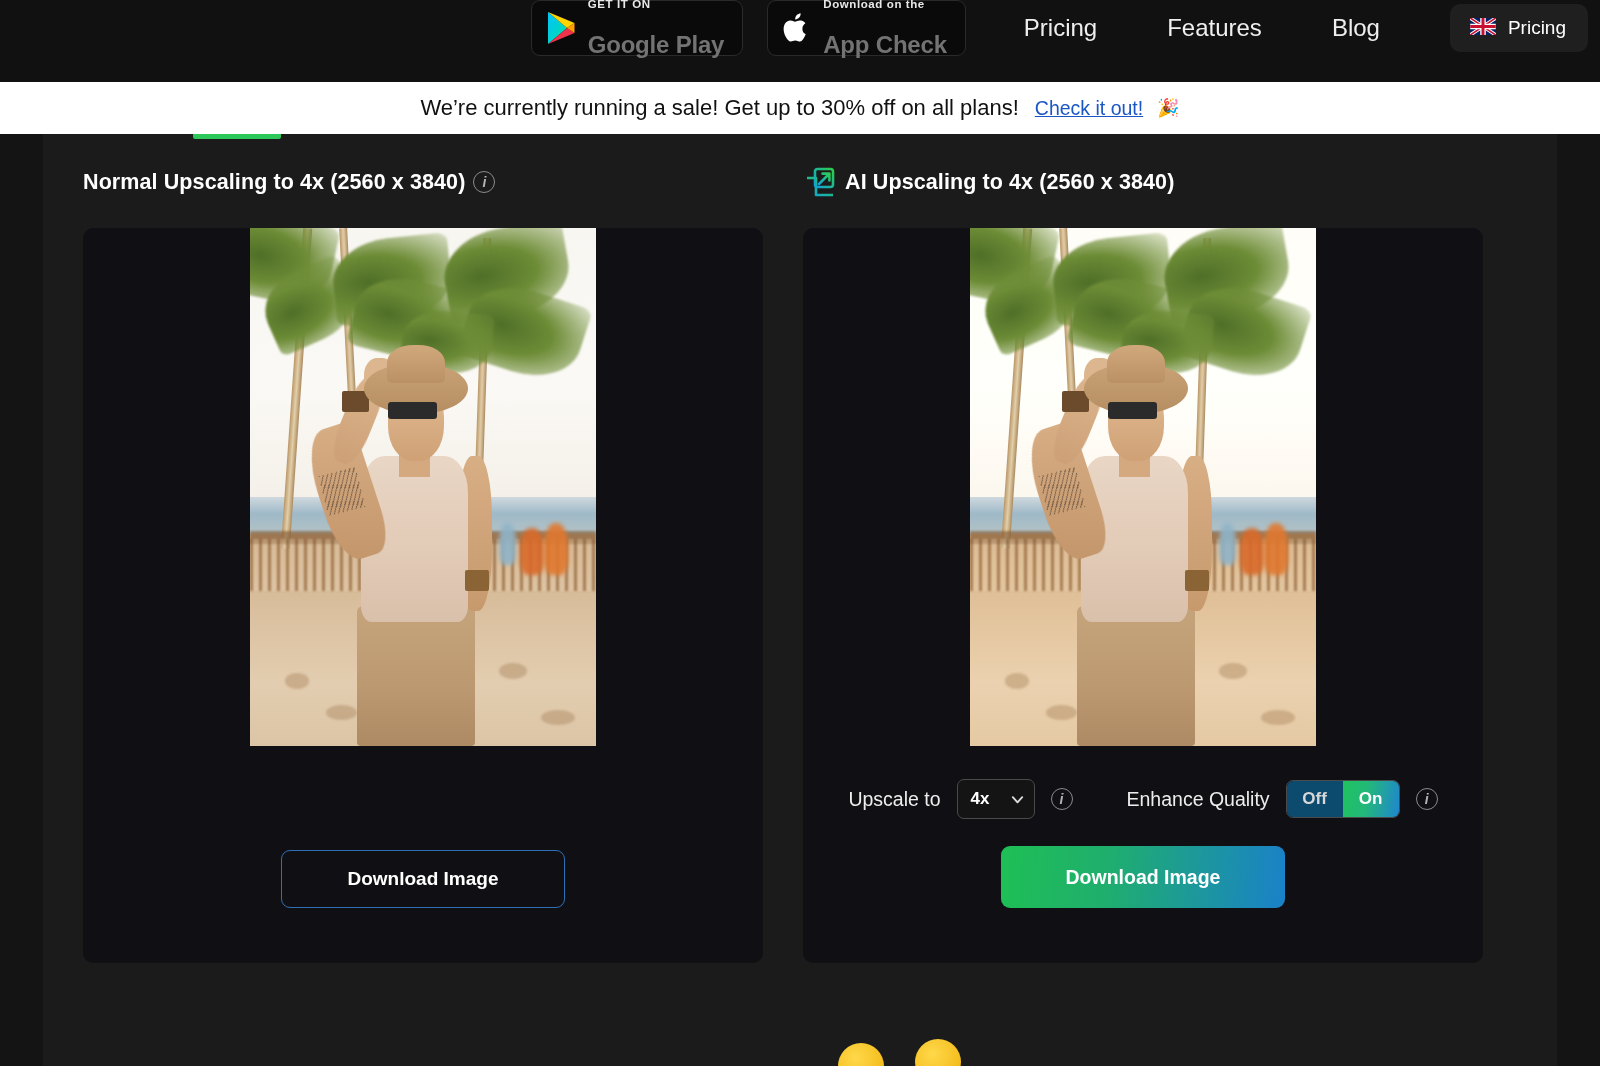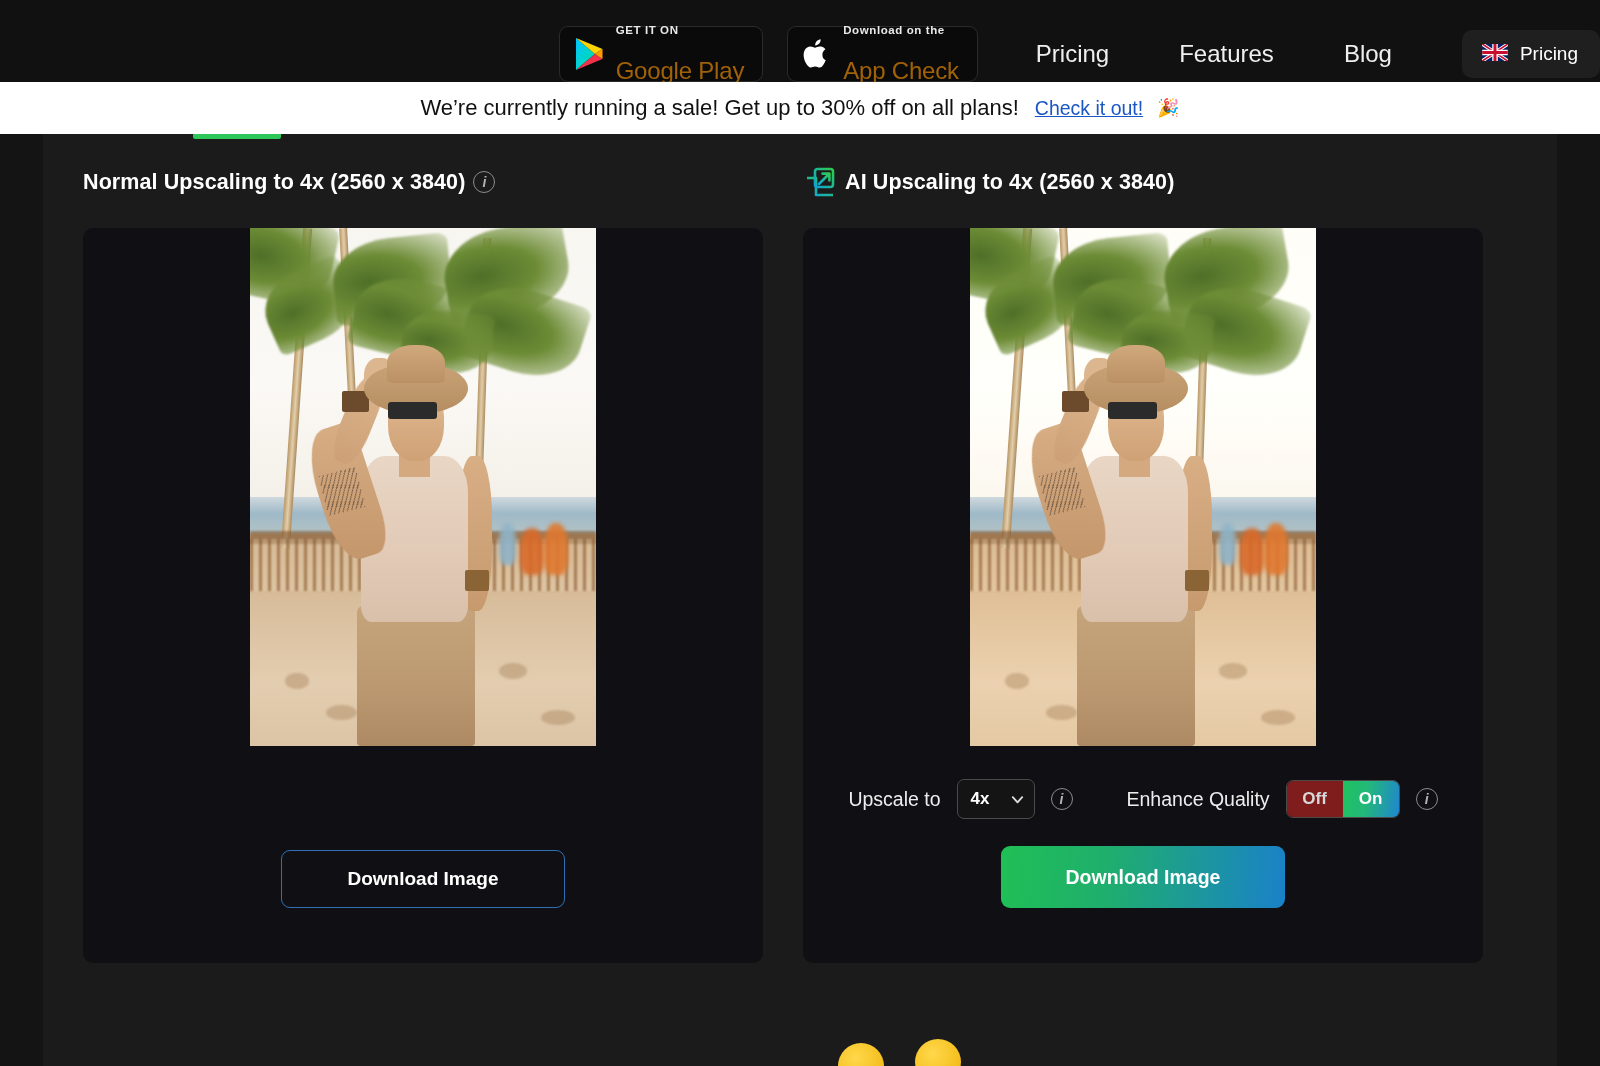--- a/index.html
+++ b/index.html
@@ -8,43 +8,43 @@
     background: #141414;
     font-family: "Liberation Sans", sans-serif;
     overflow: hidden;
   }
 
   
   .topnav {
     position: absolute; top: 0; left: 0;
     width: 1600px; height: 82px;
     background: #111111;
-    display: flex; align-items: flex-end; justify-content: flex-end;
-    padding-right: 0;
+    display: flex; align-items: flex-start; justify-content: flex-end;
+    padding-right: 12px;
   }
   .nav-inner { display: flex; align-items: center; gap: 0; }
 
   .store-badge {
     background: #0a0a0a;
     border: 1px solid #2a2a2a;
     border-radius: 9px;
     height: 56px;
     display: flex; align-items: center;
     padding: 0 18px 0 14px;
     gap: 12px;
     cursor: pointer;
   }
   .store-badge .glyph { flex: 0 0 auto; display: flex; align-items: center; }
   .store-badge .txt { display: flex; flex-direction: column; justify-content: center; line-height: 1; }
   .store-badge .small {
     color: #e9e9e9; font-size: 11.5px; letter-spacing: .6px;
     font-weight: 600; margin-bottom: 3px;
   }
   .store-badge .big {
-    color: #a16207; font-size: 24px; font-weight: 400; letter-spacing: -.2px; margin-top: 19px;
+    color: #737373; font-size: 24px; font-weight: 700; letter-spacing: -.2px; margin-top: 19px;
   }
   .badge-gap { width: 24px; }
 
   .nav-link {
     color: #efefef; font-size: 24px; font-weight: 400;
     padding: 10px 0; margin: 0 0 0 0; cursor: pointer;
     white-space: nowrap;
   }
   .nav-links { display: flex; align-items: center; gap: 70px; margin-left: 58px; }
 
@@ -242,21 +242,21 @@
   .chev { width: 15px; height: 15px; flex: 0 0 auto; }
   .ctrl-gap { width: 54px; }
   .toggle {
     margin-left: 16px; display: flex; align-items: stretch;
     border: 1.3px solid #4a4a4a; border-radius: 7px; overflow: hidden;
     height: 38px; cursor: pointer;
   }
   .toggle .opt {
     display: flex; align-items: center; justify-content: center;
     min-width: 56px; font-size: 17px; font-weight: 700; color: #d8d8d8;
-    background: #7f1d1d; padding: 0 12px;
+    background: #0c4a6e; padding: 0 12px;
   }
   .toggle .opt.on {
     background: linear-gradient(100deg,#1fc35f 0%,#23b87a 42%,#1f86cf 100%);
     color: #ffffff;
   }
   .info-sm { margin-left: 16px; }
 
   
   .btn-outline {
     width: 284px; height: 58px; border-radius: 9px;

